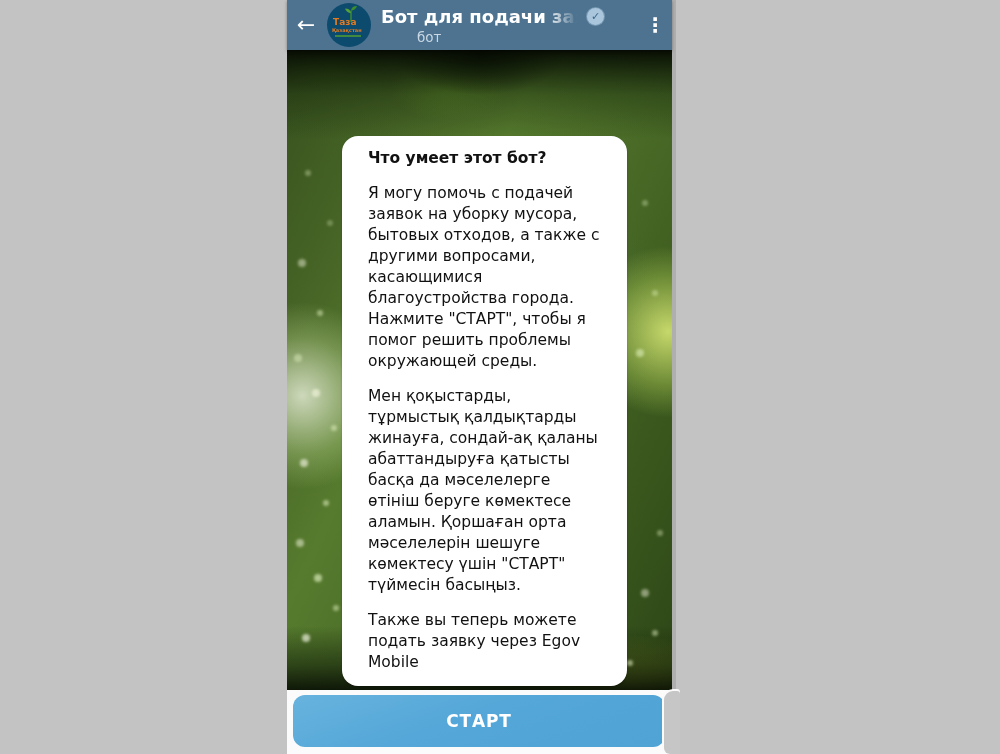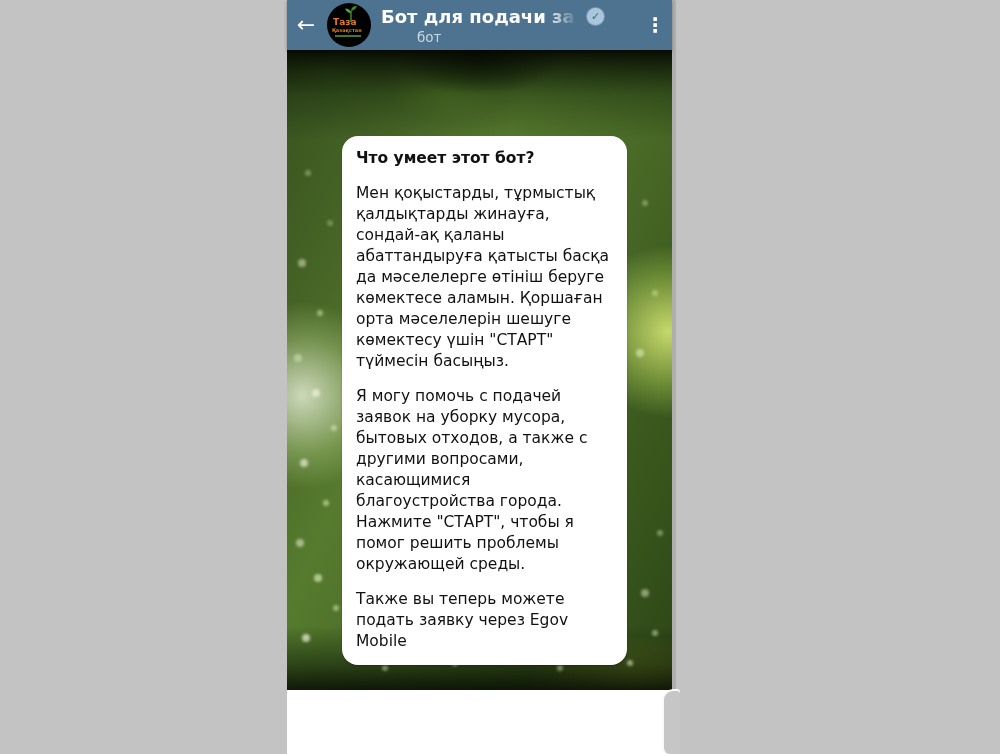--- a/index.html
+++ b/index.html
@@ -10,21 +10,21 @@
   }
   .phone{position:absolute;left:287px;top:0;width:385px;height:754px;background:#fff;}
 
   
   .header{
     position:absolute;top:0;left:0;right:0;height:50px;background:#4d7390;
     display:flex;align-items:center;z-index:6;box-shadow:0 1px 3px rgba(0,0,0,.35);
   }
   .back{width:38px;flex:none;text-align:center;color:#fff;font-size:22px;line-height:50px;cursor:pointer;}
   .avatar{
-    width:44px;height:44px;border-radius:50%;background:#000000;flex:none;position:relative;
+    width:44px;height:44px;border-radius:50%;background:#0c4a6e;flex:none;position:relative;
     overflow:hidden;margin-left:2px;
   }
   .avatar .sprout{position:absolute;top:2px;left:14px;}
   .avatar .t1{position:absolute;top:15px;left:6px;font-size:9px;font-weight:bold;color:#e07b23;line-height:1;}
   .avatar .t2{position:absolute;top:25px;left:5px;font-size:5px;font-weight:bold;color:#e07b23;line-height:1;}
   .avatar .t3{position:absolute;top:32px;left:8px;width:26px;height:2px;background:#4d9a33;opacity:.8;}
   .head-text{margin-left:10px;flex:1;min-width:0;}
   .title-row{display:flex;align-items:center;height:23px;}
   .title-wrap{position:relative;max-width:200px;overflow:hidden;}
   .title{color:#fff;font-size:18px;font-weight:600;white-space:nowrap;}
@@ -71,21 +71,21 @@
       305px 595px 3px 1px rgba(255,255,235,.5), 340px 610px 3px 0 rgba(240,255,210,.55),
       365px 580px 3px 0 rgba(235,250,200,.5), 355px 540px 3px 1px rgba(255,255,235,.45),
       370px 480px 3px 0 rgba(235,250,200,.4), 350px 300px 3px 1px rgba(240,255,210,.5),
       365px 240px 3px 0 rgba(235,250,200,.4), 355px 150px 3px 0 rgba(240,255,210,.35),
       100px 575px 3px 0 rgba(235,250,200,.4), 300px 570px 3px 0 rgba(240,255,210,.4);
   }
 
   
   .bubble{
     position:absolute;left:55px;top:86px;width:285px;box-sizing:border-box;
-    background:#fff;border-radius:16px;padding:12px 14px;
+    background:#fff;border-radius:16px;padding:12px 26px;
     color:#111;font-size:15.5px;line-height:21px;
     box-shadow:0 1px 2px rgba(0,0,0,.25);
   }
   .bubble .heading{margin:0 0 14px;font-size:15.5px;font-weight:bold;}
   .bubble p{margin:0 0 14px;}
   .bubble p:last-child{margin-bottom:1px;}
 
   
   .footer{position:absolute;bottom:0;left:0;width:385px;height:64px;background:#fbfbfb;}
   .start-btn{
@@ -133,23 +133,26 @@
     </div>
 
     <div class="menu">⋮</div>
   </div>
 
   <div class="chat">
     <div class="bokeh"></div>
 
     <div class="bubble">
       <div class="heading">Что умеет этот бот?</div>
+      <p>Я могу помочь с подачей заявок на уборку мусора, бытовых отходов, а также с другими вопросами, касающимися благоустройства города. Нажмите "СТАРТ", чтобы я помог решить проблемы окружающей среды.</p>
       <p>Мен қоқыстарды, тұрмыстық қалдықтарды жинауға, сондай-ақ қаланы абаттандыруға қатысты басқа да мәселелерге өтініш беруге көмектесе аламын. Қоршаған орта мәселелерін шешуге көмектесу үшін "СТАРТ" түймесін басыңыз.</p>
-      <p>Я могу помочь с подачей заявок на уборку мусора, бытовых отходов, а также с другими вопросами, касающимися благоустройства города. Нажмите "СТАРТ", чтобы я помог решить проблемы окружающей среды.</p>
       <p>Также вы теперь можете подать заявку через Egov Mobile</p>
     </div>
   </div>
 
+  <div class="footer">
+    <button class="start-btn">СТАРТ</button>
+  </div>
 
 </div>
 
 <div class="scroll-shadow"></div>
 <div class="scroll-thumb"></div>
 
 </body></html>

